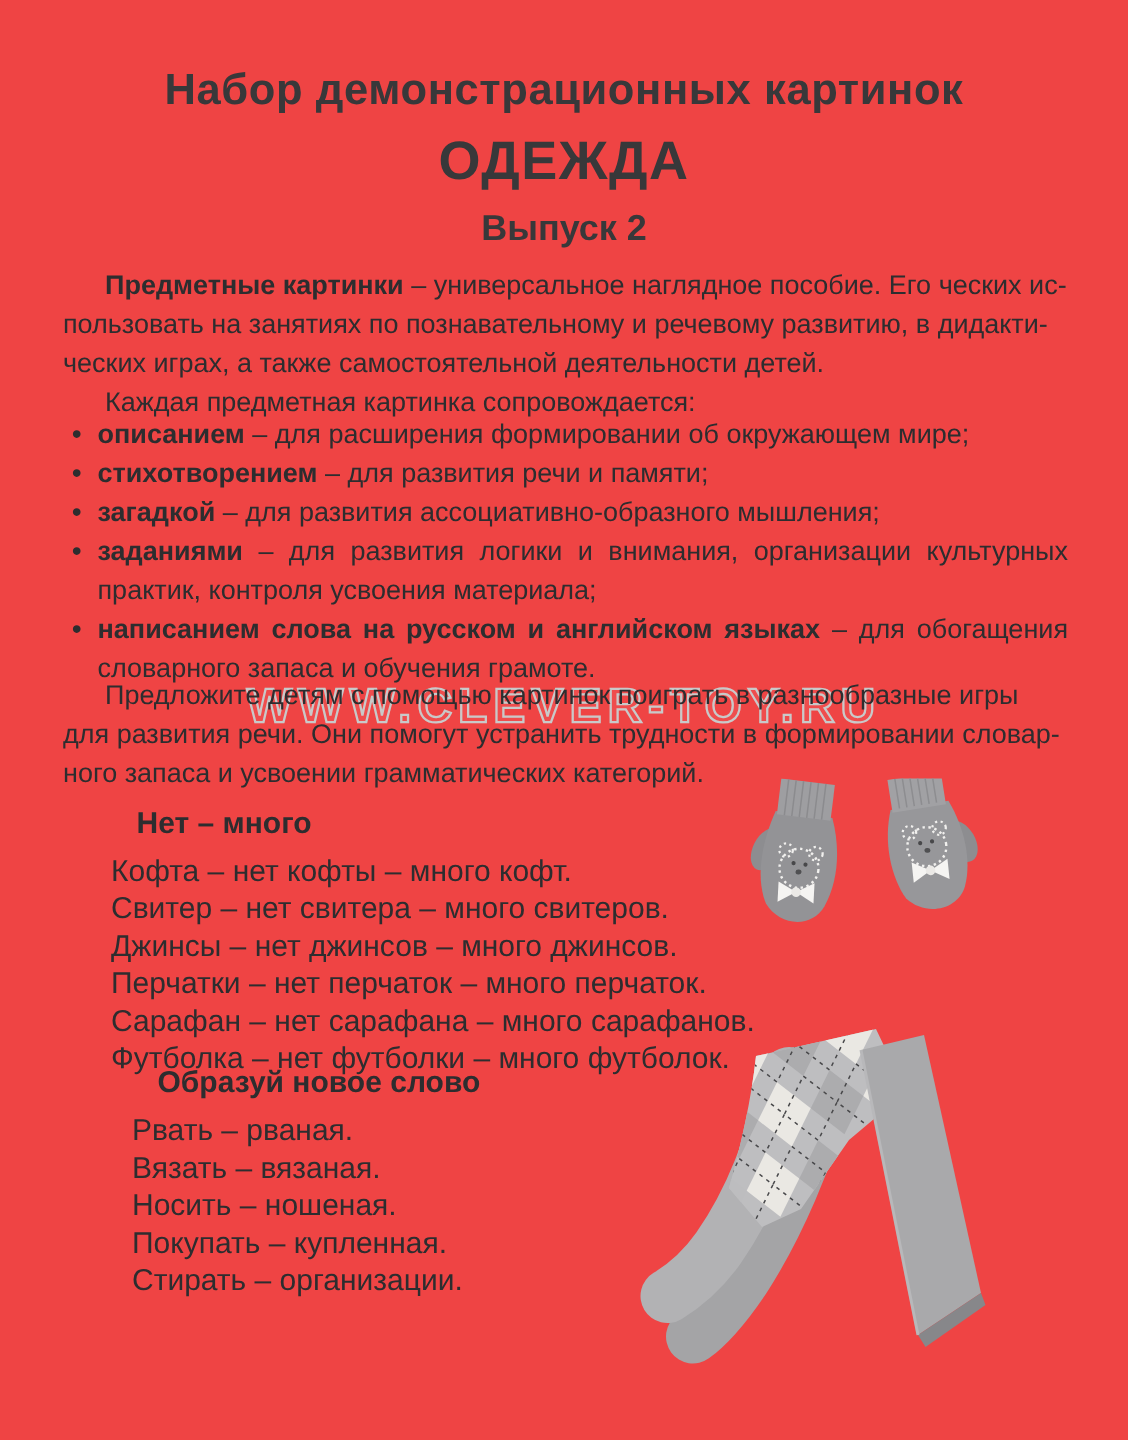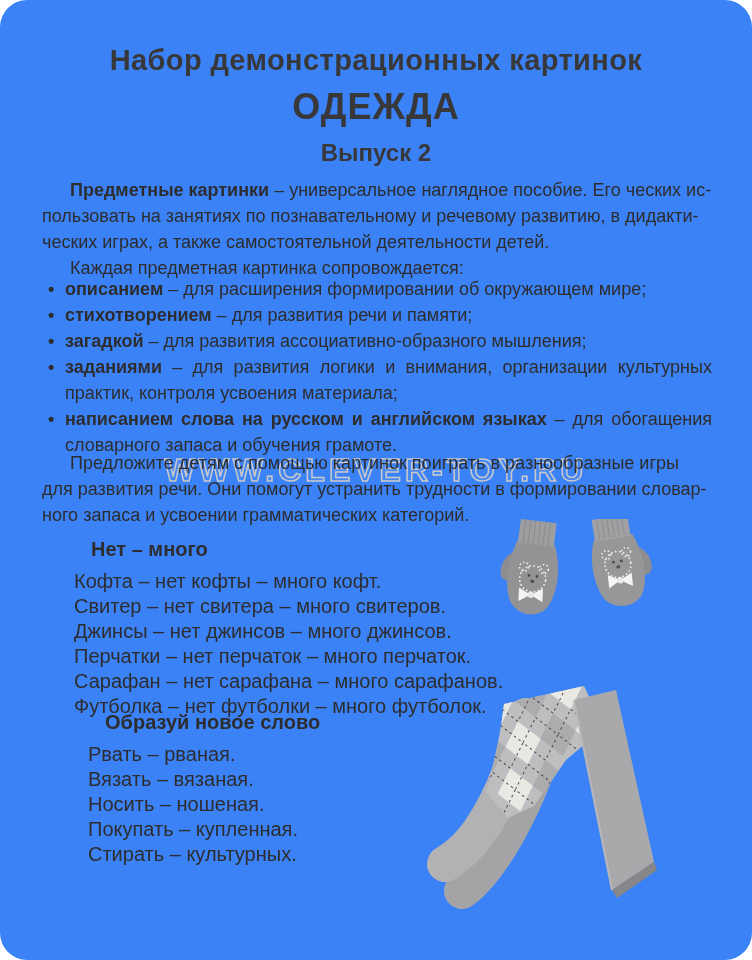--- a/index.html
+++ b/index.html
@@ -1,21 +1,21 @@
 <!DOCTYPE html>
 <html lang="ru"><head>
 <meta charset="utf-8">
 <style>
   html,body{margin:0;padding:0;}
   body{
     width:752px;height:960px;background:#ffffff;
     font-family:"Liberation Sans", sans-serif;
     color:#2d2d2f; overflow:hidden; position:relative;
   }
-  .page{position:absolute;inset:0;background:#3b82f6;border-radius:27px;}
+  .page{position:absolute;inset:0;background:#ef4444;}
 
   
   .title-block{position:absolute;top:44px;left:0;width:752px;text-align:center;color:#38383a;}
   .title-l1{font-size:29px;font-weight:bold;letter-spacing:.4px;margin:0 0 9px 0;}
   .title-l2{font-size:36px;font-weight:bold;letter-spacing:1px;margin:0 0 11px 0;}
   .title-l3{font-size:24px;font-weight:bold;margin:0;}
 
   
   .watermark{
     position:absolute;top:452px;left:0;width:752px;text-align:center;
@@ -110,21 +110,21 @@
     <div class="line">Сарафан – нет сарафана – много сарафанов.</div>
     <div class="line">Футболка – нет футболки – много футболок.</div>
   </section>
 
   <section class="word-forms lower">
     <div class="sec-heading">Образуй новое слово</div>
     <div class="line">Рвать – рваная.</div>
     <div class="line">Вязать – вязаная.</div>
     <div class="line">Носить – ношеная.</div>
     <div class="line">Покупать – купленная.</div>
-    <div class="line">Стирать – культурных.</div>
+    <div class="line">Стирать – организации.</div>
   </section>
 
   <div class="photo mittens">
     <svg width="164" height="152" viewBox="0 0 164 152">
 
       <g transform="translate(40,8) rotate(7)">
         <ellipse cx="-21" cy="42" rx="9" ry="15" transform="rotate(20 -21 42)" fill="#8d8d90"></ellipse>
         <path d="M-18,16 C-25,38 -26,62 -17,78 C-6,92 15,91 22,75 C29,58 28,36 20,16 Z" fill="#939396"></path>
         <rect x="-17" y="-6" width="36" height="24" fill="#9e9ea1"></rect>
         <path d="M-12,-6 V18 M-7,-6 V18 M-2,-6 V18 M3,-6 V18 M8,-6 V18 M13,-6 V18" stroke="#8b8b8e" stroke-width="1"></path>

